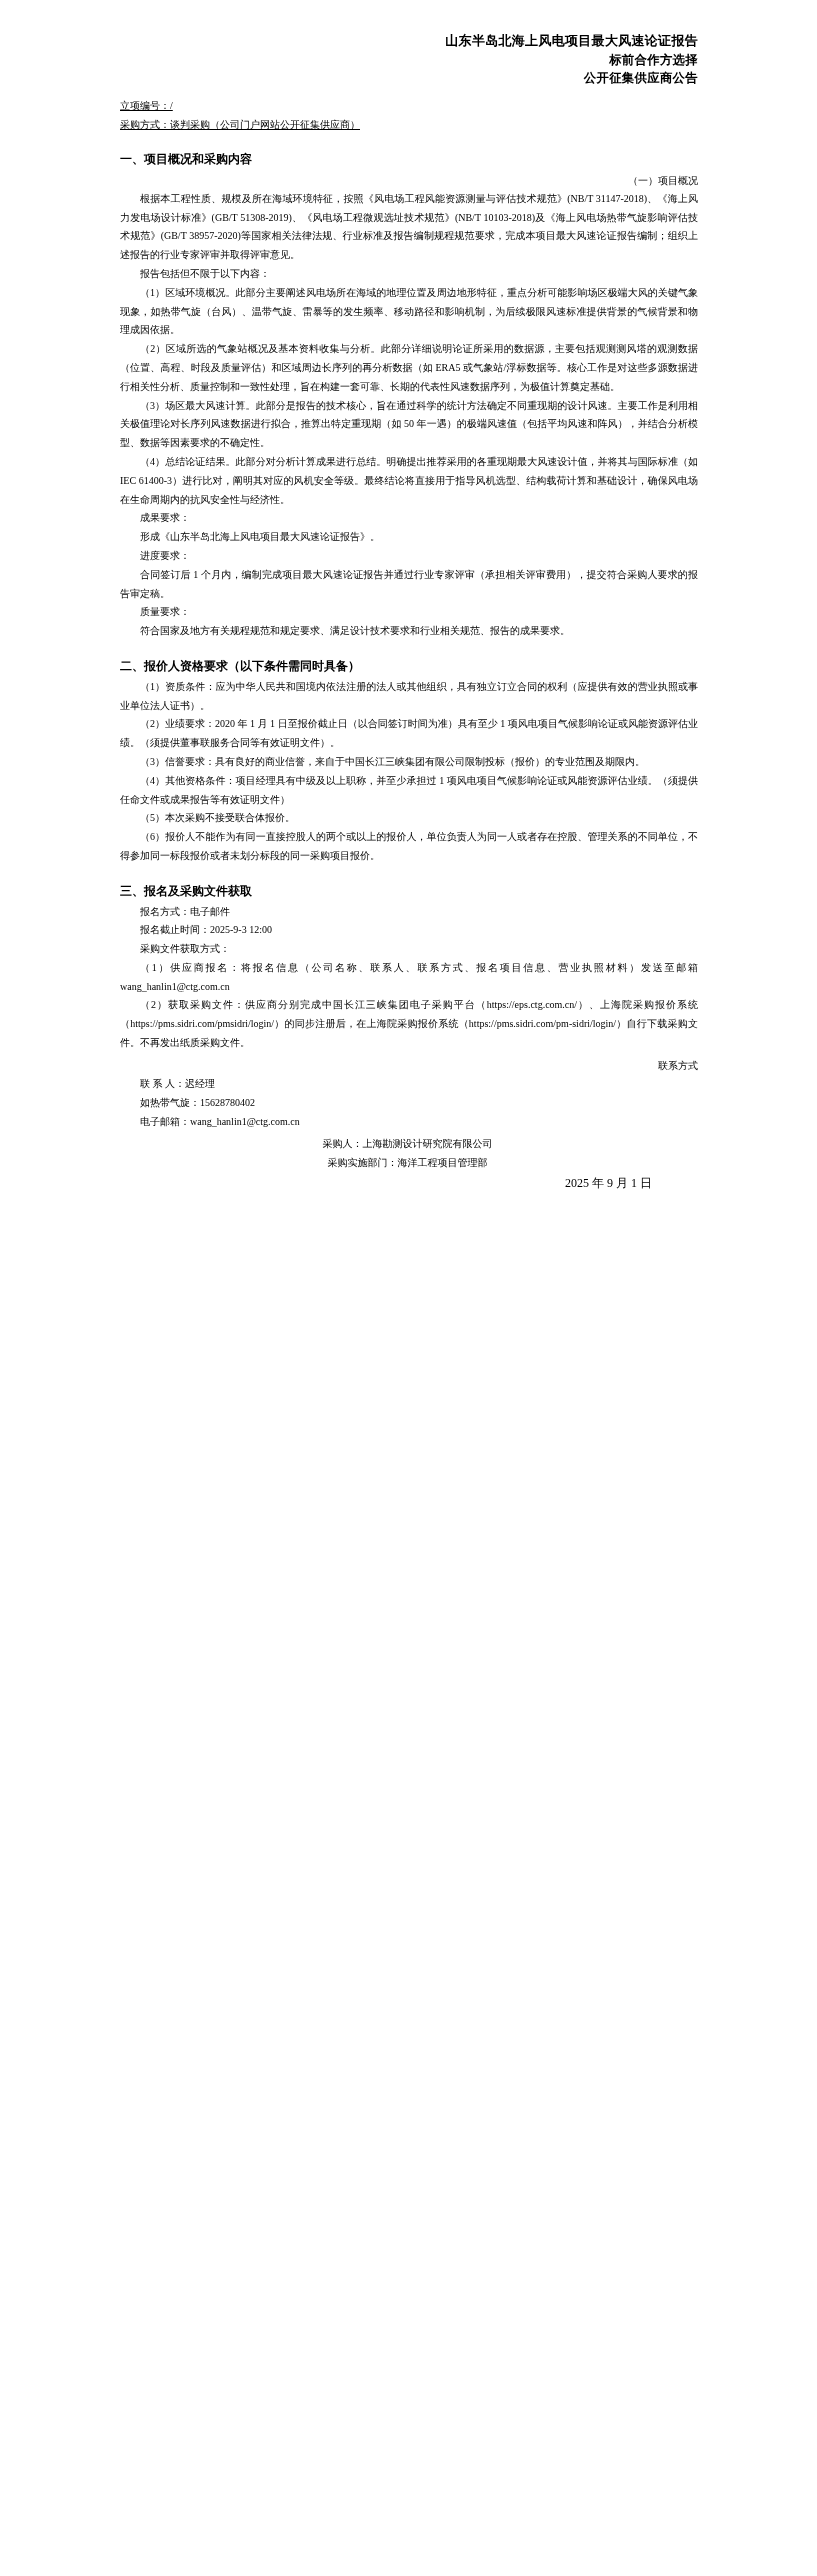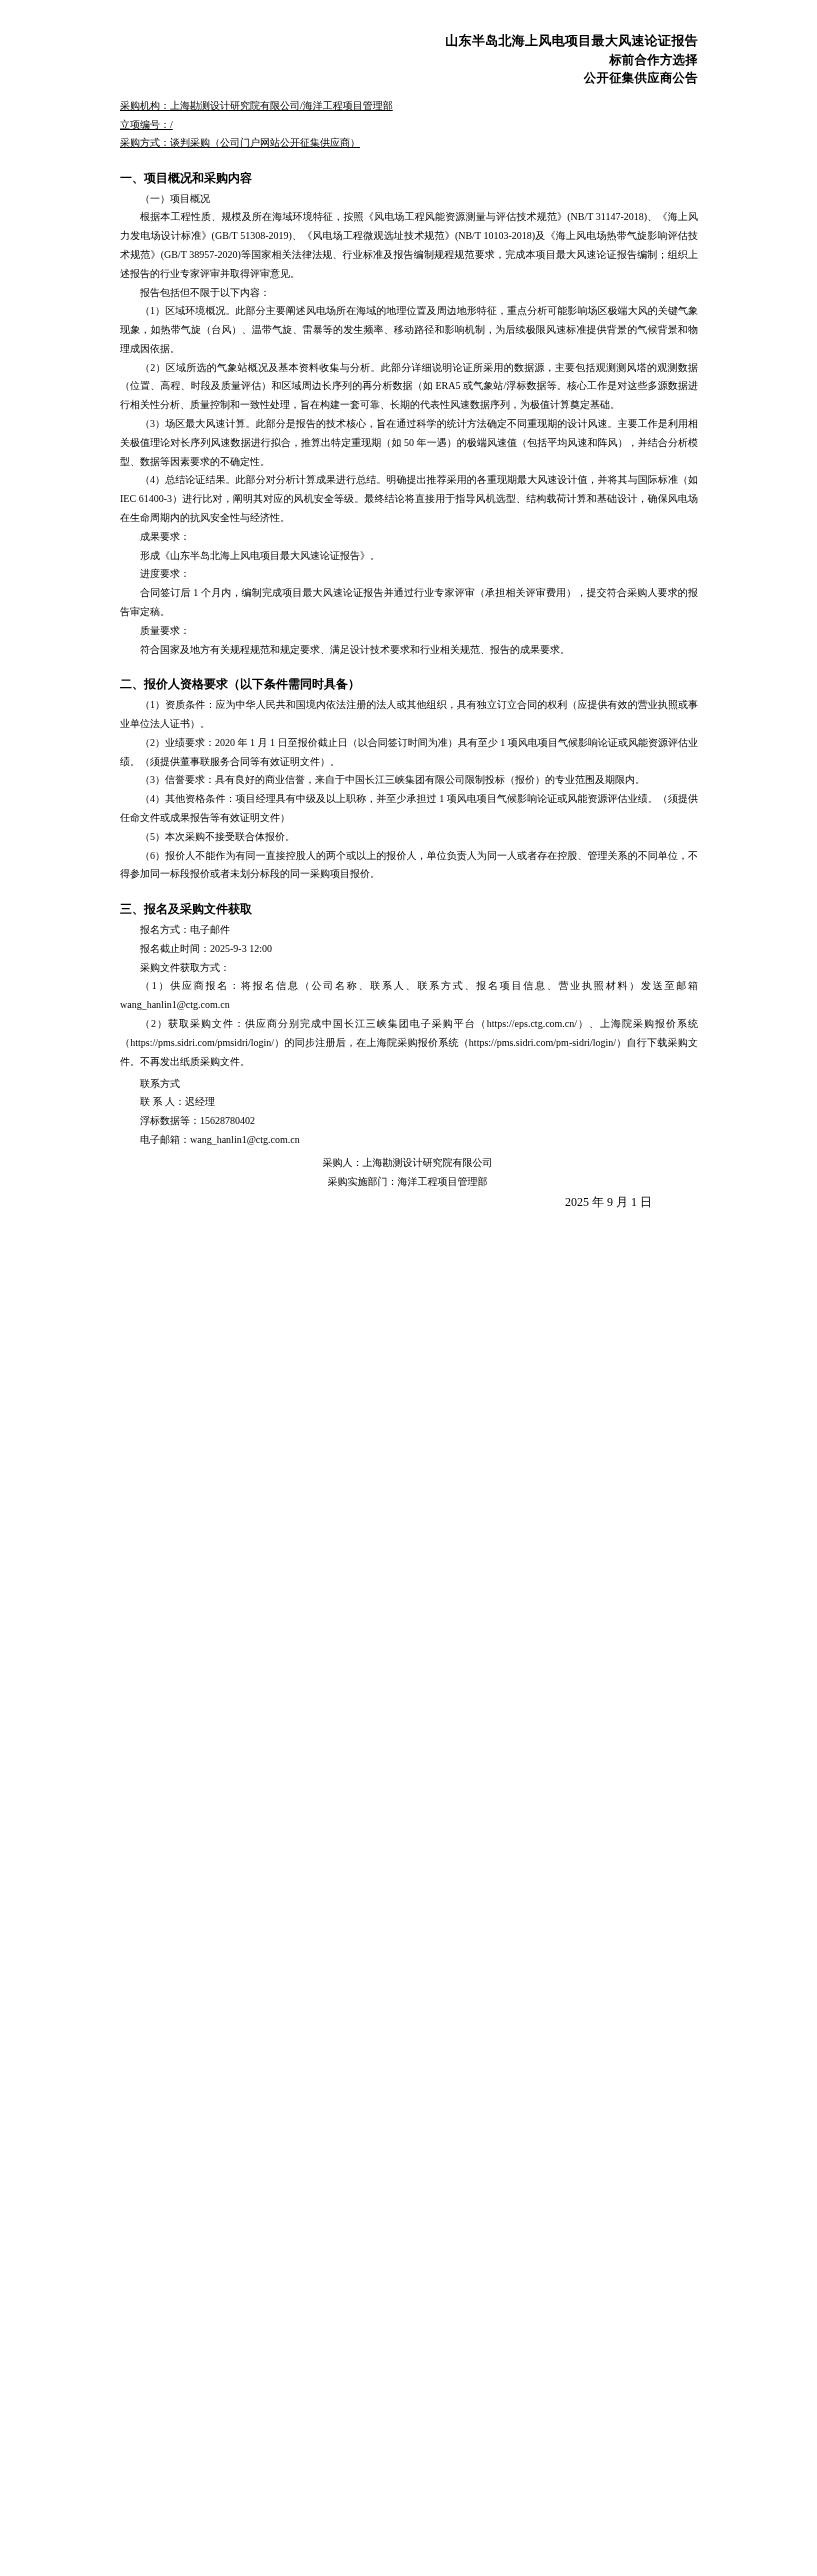--- a/index.html
+++ b/index.html
@@ -48,20 +48,21 @@
   .section-head {
     font-size: 12px;
     font-weight: bold;
     line-height: 1.9;
     margin-top: 14px;
   }
   .sub-head {
     font-size: 10px;
     line-height: 1.9;
     text-indent: 2em;
+    text-align: right;
   }
   p.body {
     font-size: 10px;
     line-height: 1.88;
     text-indent: 2em;
     margin: 0;
     text-align: justify;
     text-justify: inter-ideograph;
   }
   .contact-block p.body {
@@ -86,23 +87,20 @@
 
 <div class="page">
 
   <div class="title-block">
     <div class="title-line">山东半岛北海上风电项目最大风速论证报告</div>
     <div class="title-line sub">标前合作方选择</div>
     <div class="title-line sub">公开征集供应商公告</div>
   </div>
 
   <div class="meta-block">
-    <div class="meta-line">
-      <span class="ul">采购机构：</span><span class="ul">上海勘测设计研究院有限公司/海洋工程项目管理部</span>
-    </div>
     <div class="meta-line">
       <span class="ul">立项编号：</span><span class="ul">/</span>
     </div>
     <div class="meta-line">
       <span class="ul">采购方式：</span><span class="ul">谈判采购（公司门户网站公开征集供应商）</span>
     </div>
   </div>
 
   <div class="section-head">一、项目概况和采购内容</div>
   <div class="sub-head">（一）项目概况</div>
@@ -138,21 +136,21 @@
   <p class="body">（1）供应商报名：将报名信息（公司名称、联系人、联系方式、报名项目信息、营业执照材料）发送至邮箱 wang_hanlin1@ctg.com.cn</p>
   <p class="body">（2）获取采购文件：供应商分别完成中国长江三峡集团电子采购平台（https://eps.ctg.com.cn/）、上海院采购报价系统（https://pms.sidri.com/pmsidri/login/）的同步注册后，在上海院采购报价系统（https://pms.sidri.com/pm-sidri/login/）自行下载采购文件。不再发出纸质采购文件。</p>
 
   <div class="spacer-sm"></div>
   <div class="sub-head">联系方式</div>
   <div class="contact-block">
     <p class="body">
       <span>联 系 人：</span><span>迟经理</span>
     </p>
     <p class="body">
-      <span>浮标数据等：</span><span>15628780402</span>
+      <span>如热带气旋：</span><span>15628780402</span>
     </p>
     <p class="body">
       <span>电子邮箱：</span><span>wang_hanlin1@ctg.com.cn</span>
     </p>
   </div>
 
   <div class="spacer-sm"></div>
   <div class="right-line">采购人：上海勘测设计研究院有限公司</div>
   <div class="right-line">采购实施部门：海洋工程项目管理部</div>
   <div class="date-line">2025 年 9 月 1 日</div>

